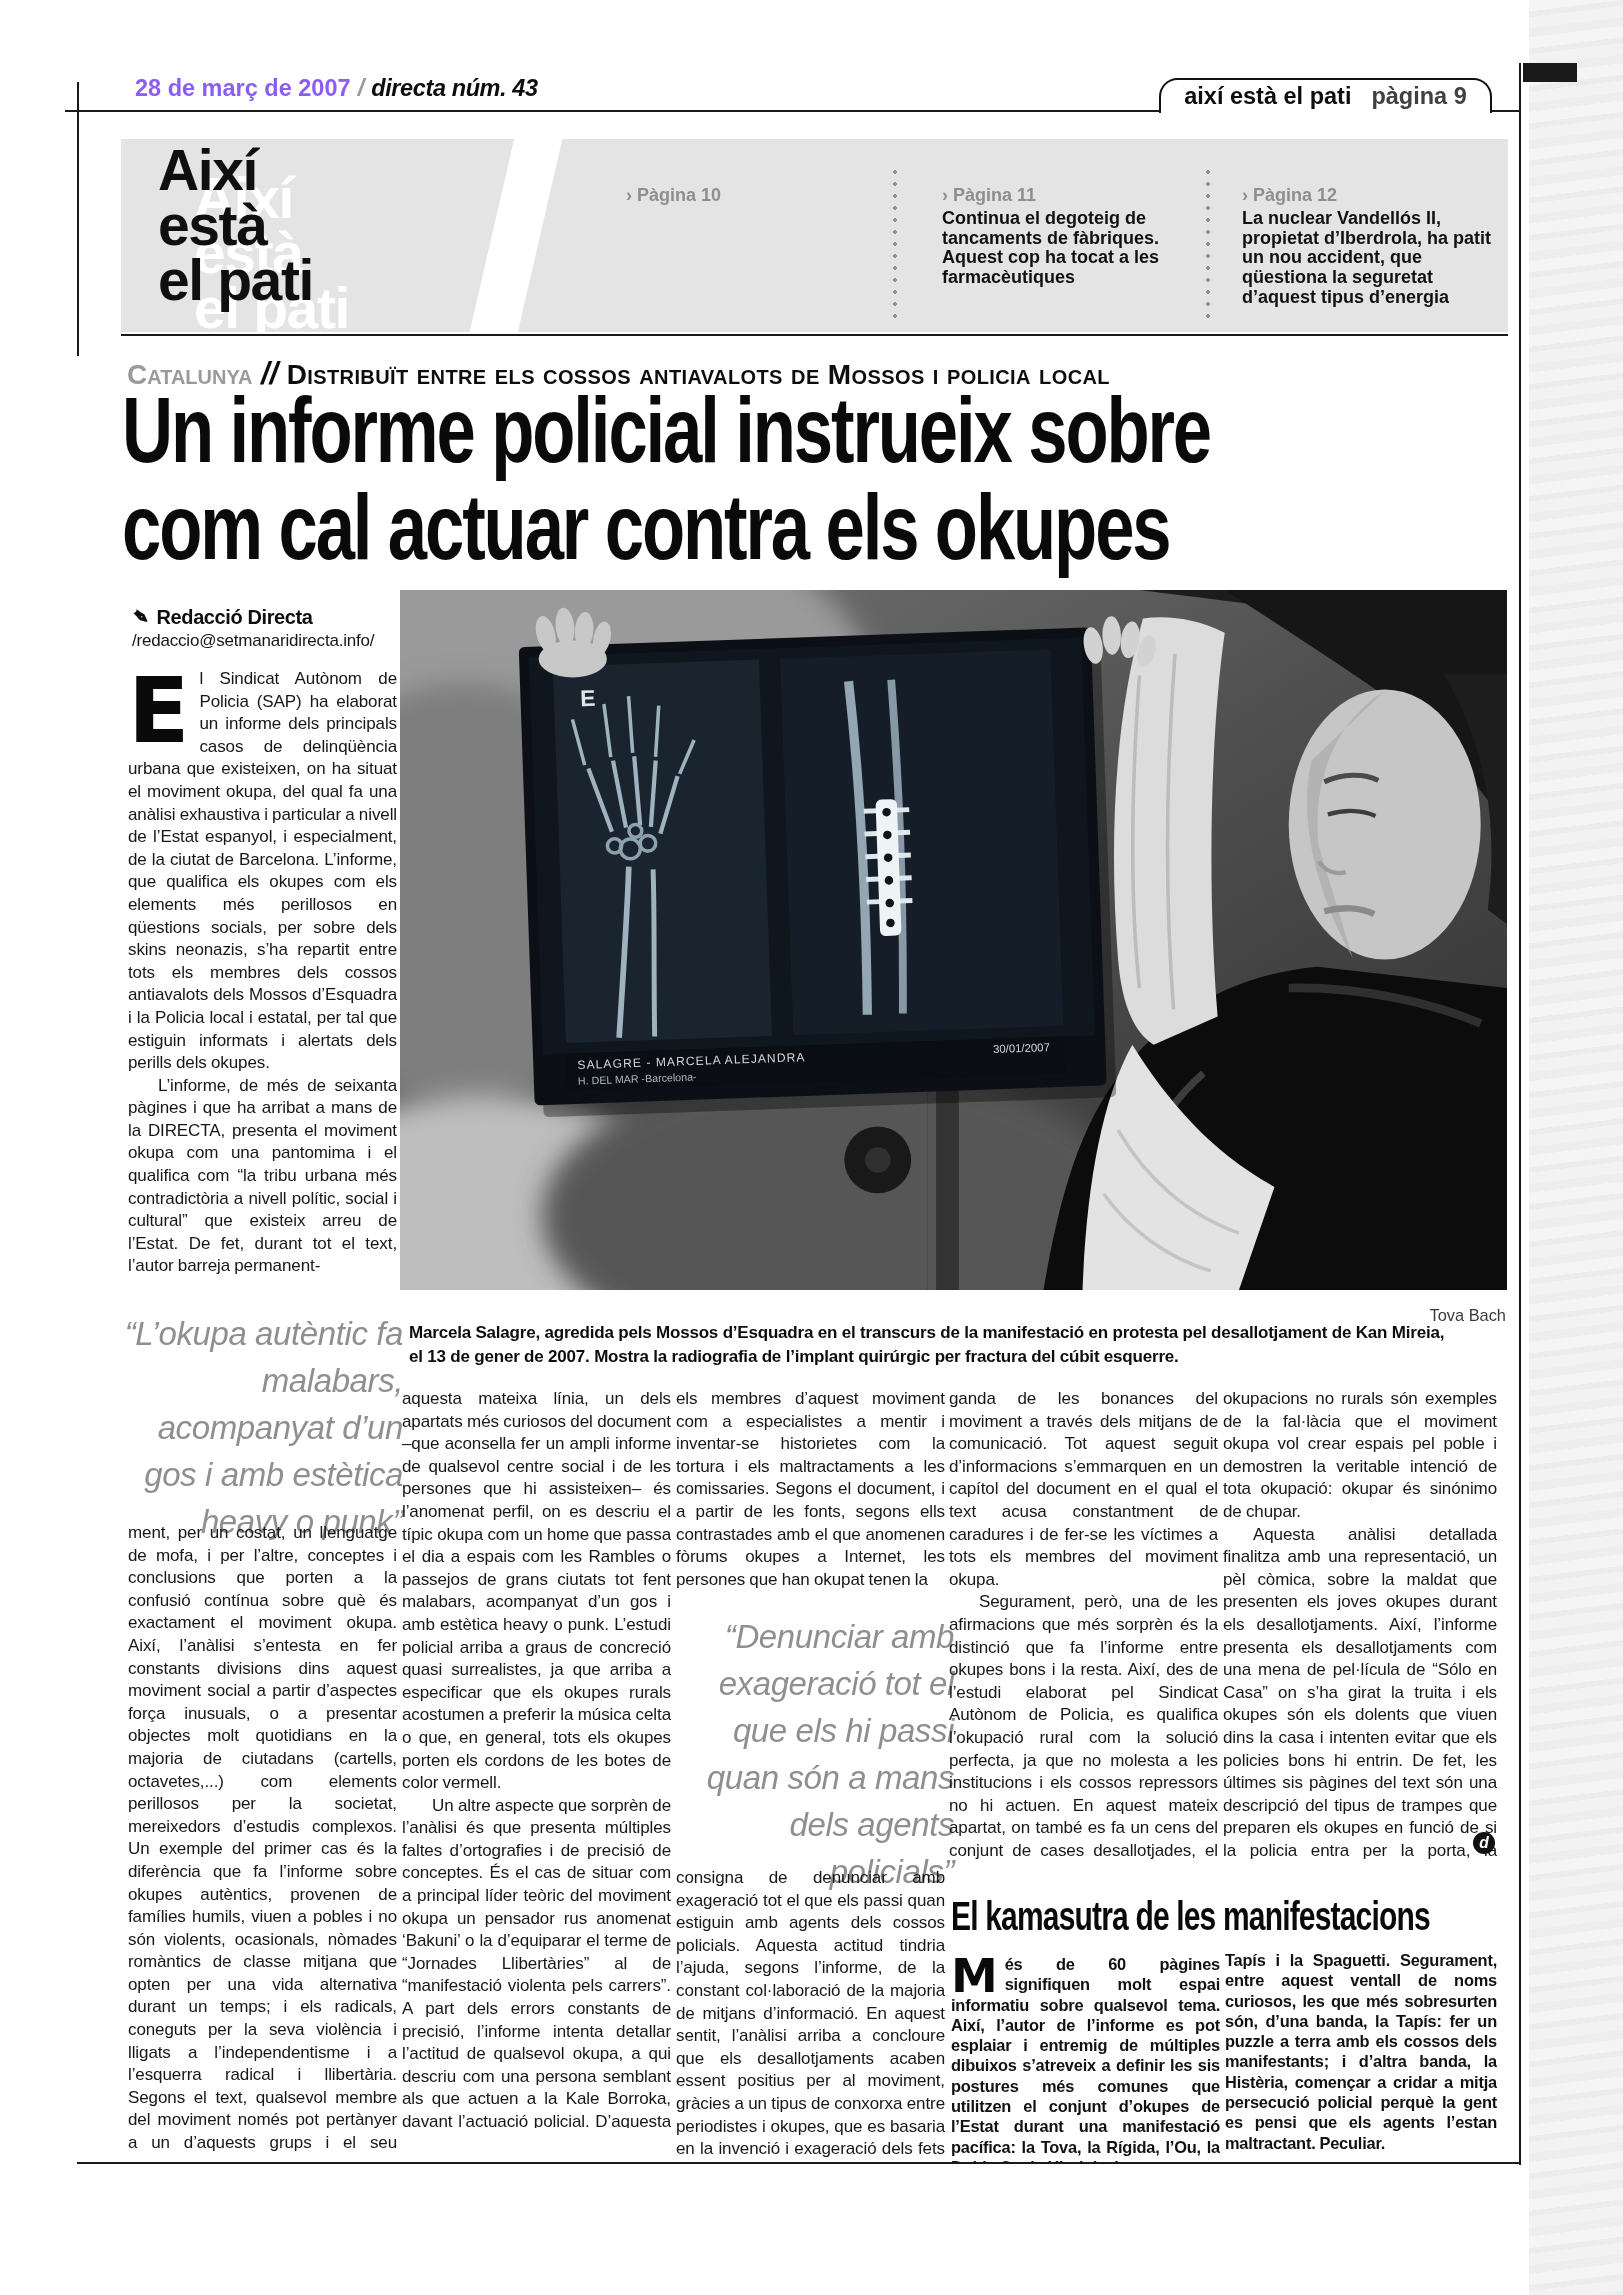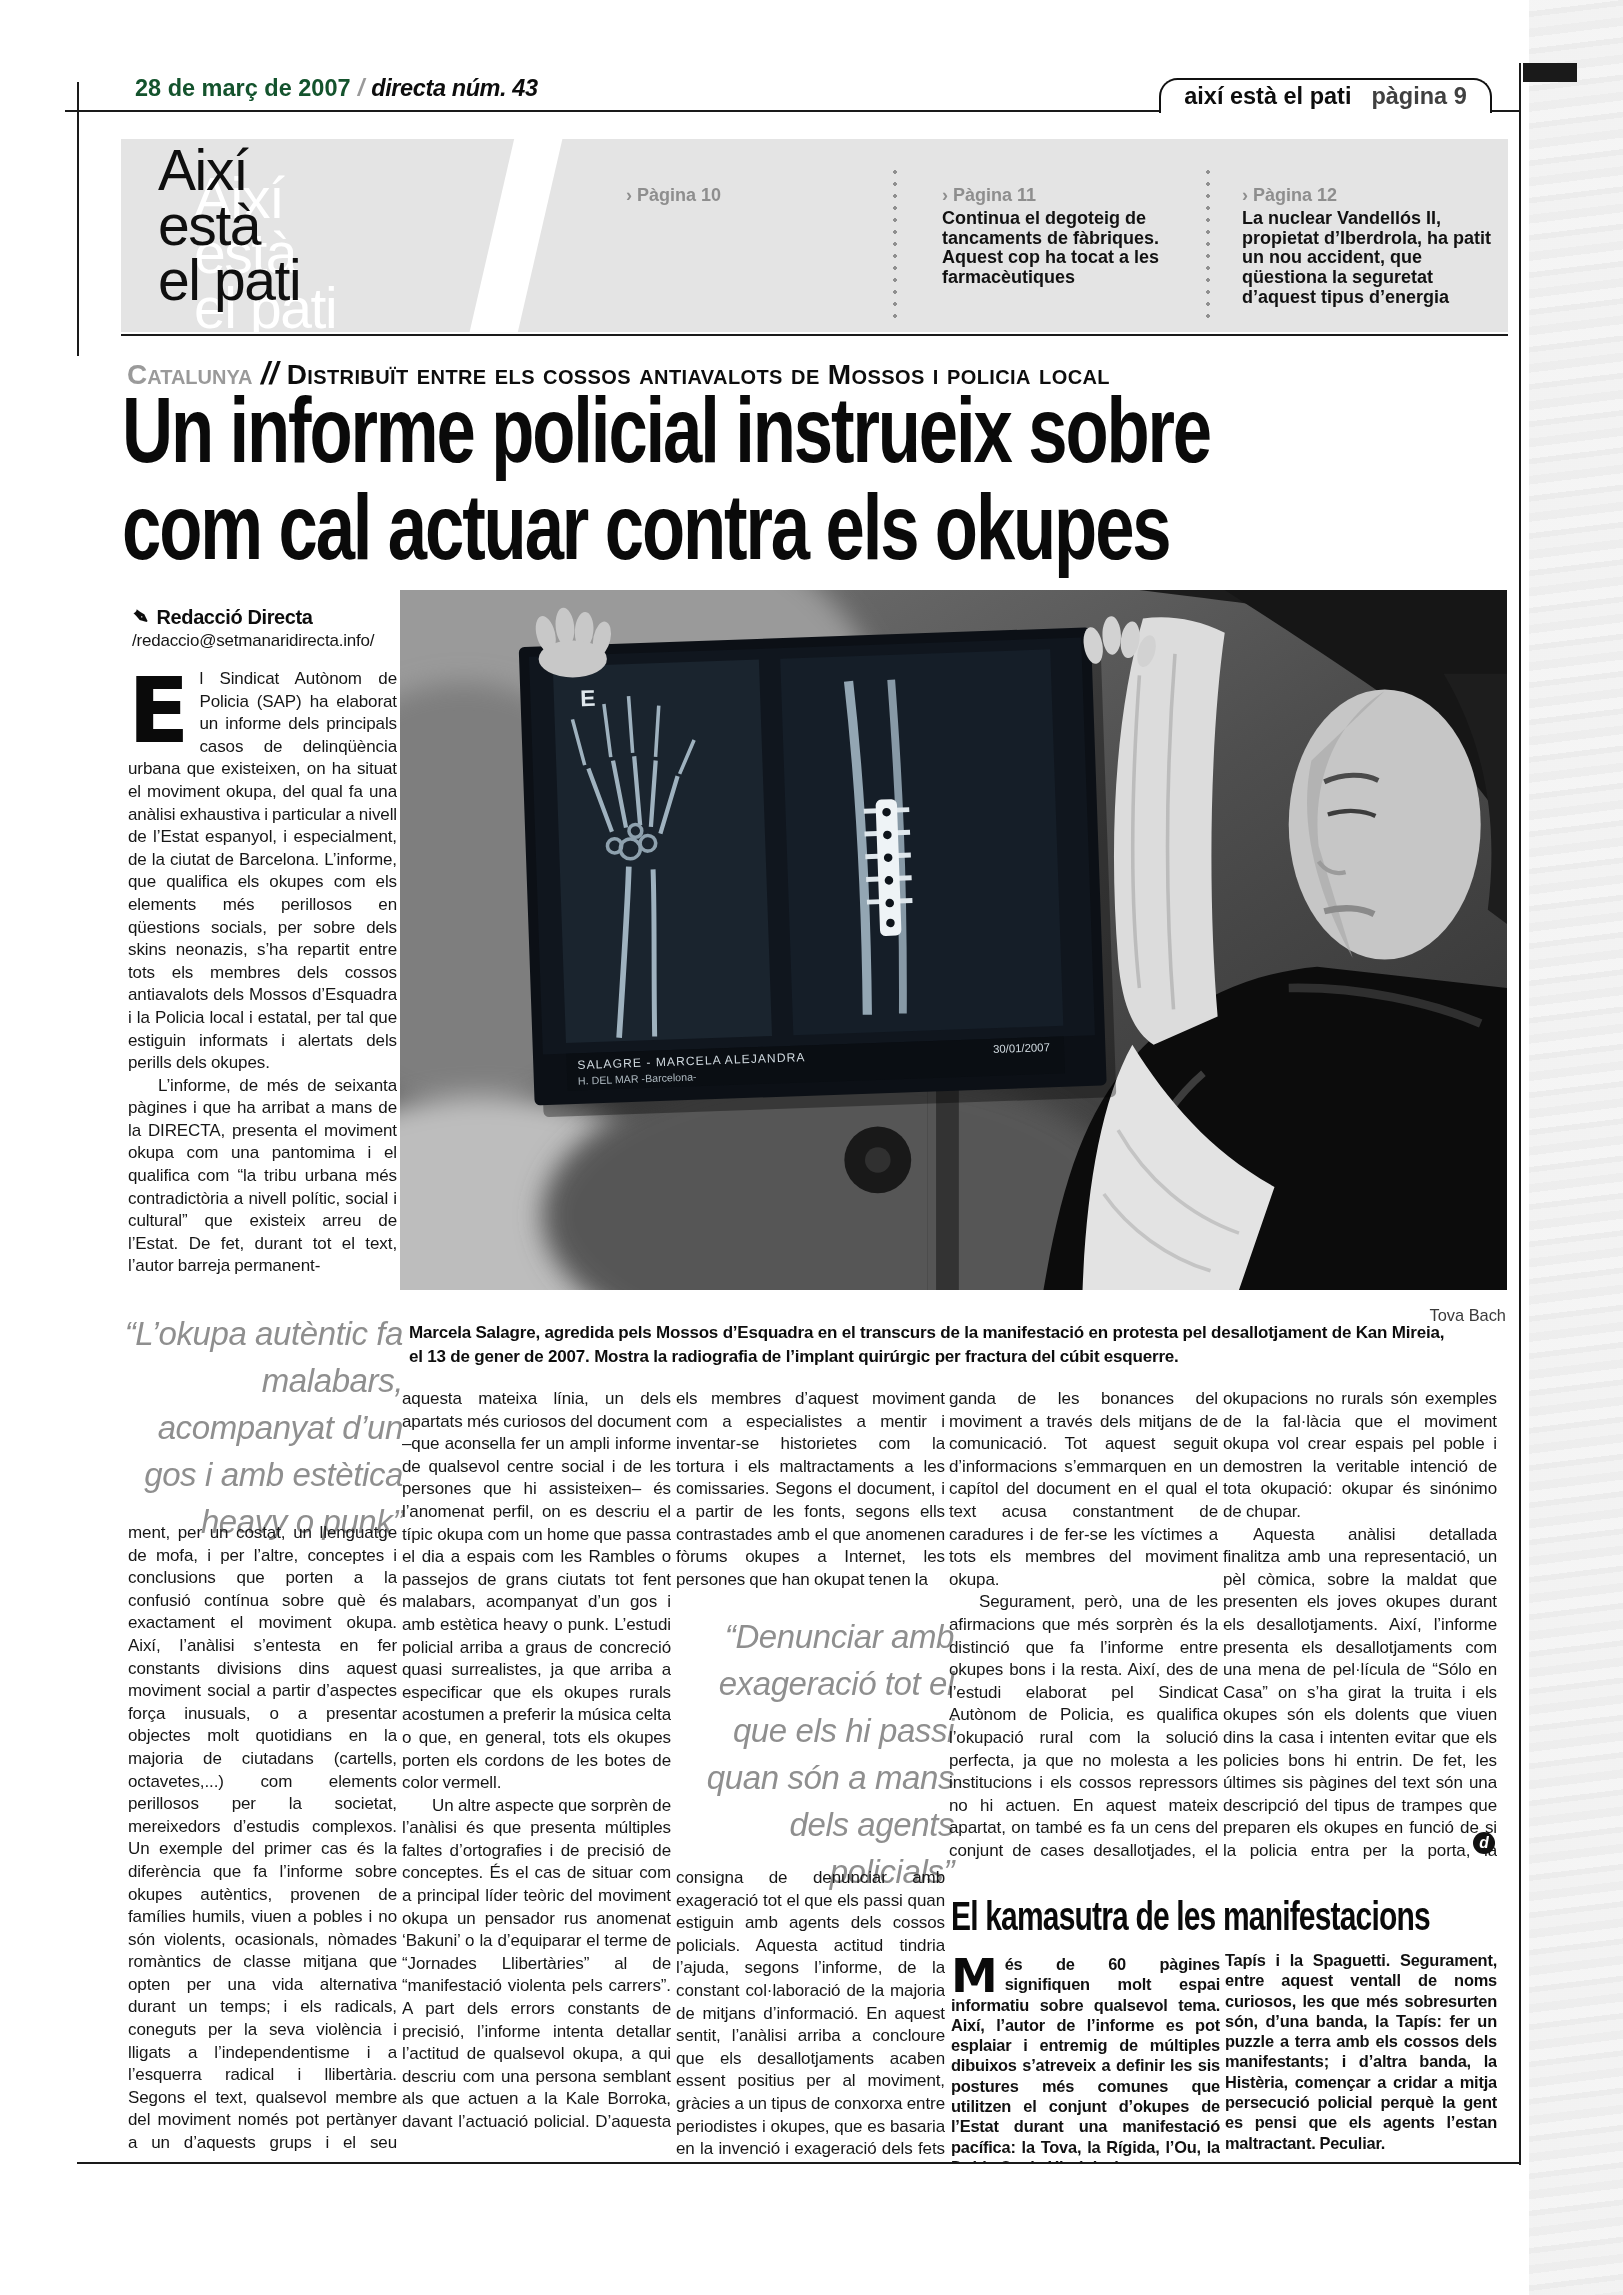--- a/index.html
+++ b/index.html
@@ -11,35 +11,35 @@
   .edge-noise{
     position:absolute;left:1529px;top:0;width:95px;height:2295px;
     background:
       repeating-linear-gradient(173deg,#f2f2f2 0 11.4px,#e7e7e7 11.4px 17px,#efefef 17px 28.4px,#e9e9e9 28.4px 37px);
     opacity:.8;
   }
   
   .rule{position:absolute;background:#1a1a1a;}
   
   .header-left{position:absolute;left:135px;top:75px;font-size:23.5px;font-weight:700;white-space:nowrap;}
-  .header-left .date{color:#14532d;}
+  .header-left .date{color:#8b5cf6;}
   .header-left .sep{color:#9a9a9a;font-style:italic;padding:0 7.1px;}
   .header-left .issue{color:#0d0d0d;font-style:italic;letter-spacing:-0.4px;}
   .pill{
     position:absolute;left:1159px;top:78px;width:329px;height:33px;background:#fff;
     border:2.8px solid #111;border-bottom:none;border-radius:18.5px 18.5px 0 0;
     text-align:center;line-height:32px;font-size:23.5px;font-weight:700;white-space:nowrap;
   }
   .pill .black{color:#0d0d0d;}
   .pill .gray{color:#404040;padding-left:20px;}
   
   .band{position:absolute;left:121px;top:139px;width:1387px;height:193px;background:#e4e4e4;overflow:hidden;}
   .band-stripe{position:absolute;left:370px;top:-50px;width:47px;height:306px;background:#ffffff;transform:rotate(13deg);}
   .masthead{
-    position:absolute;left:37px;top:4.3px;font-size:57px;line-height:55px;font-weight:400;
+    position:absolute;left:37px;top:4.3px;font-size:57px;line-height:55px;font-weight:700;
     letter-spacing:-1.4px;color:#0f0f0f;text-shadow:36px 28.4px 0 #ffffff;white-space:nowrap;
   }
   .teaser{position:absolute;top:47px;font-size:18px;line-height:19.6px;font-weight:700;}
   .teaser .t-label{color:#8e8e8e;margin-bottom:3.6px;}
   .teaser .t-text{color:#111;}
   .dotted-sep{
     position:absolute;top:27px;width:4.3px;height:152px;
     background-image:radial-gradient(circle,#8f8f8f 1.8px,transparent 2.1px);
     background-size:4.3px 12px;background-repeat:repeat-y;
   }

